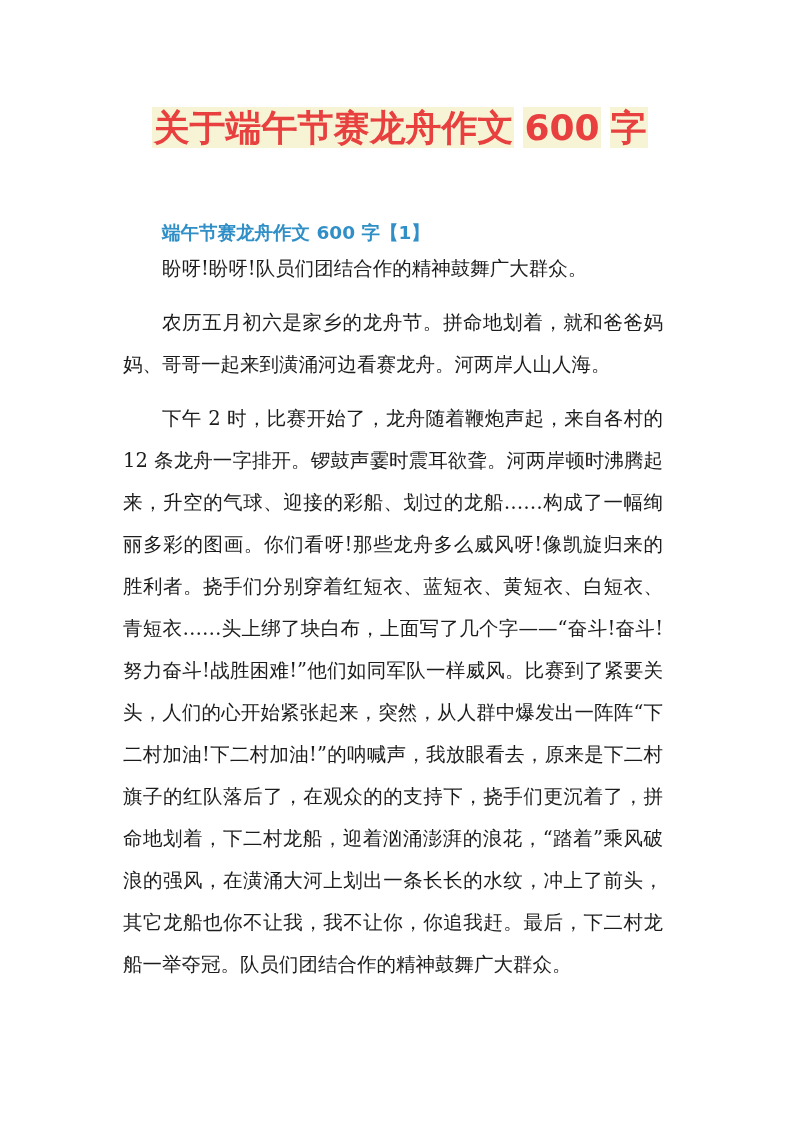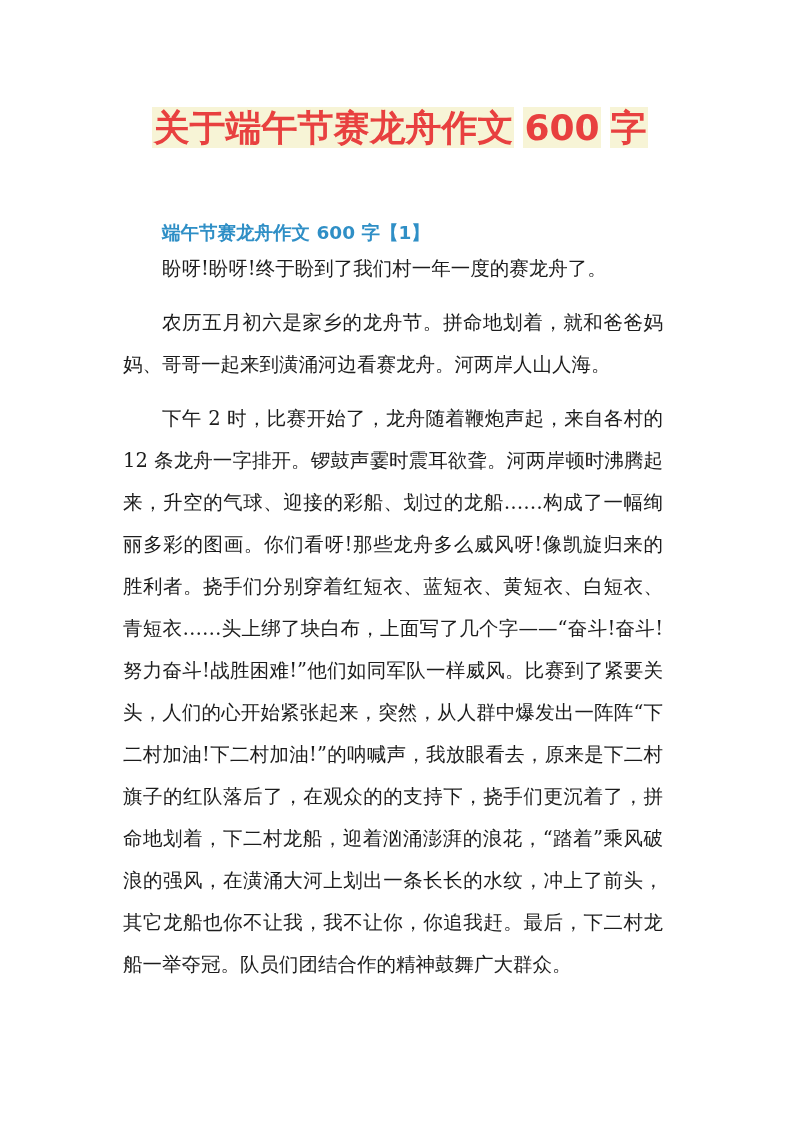--- a/index.html
+++ b/index.html
@@ -76,17 +76,17 @@
 <body>
 
 <div class="page">
   <div class="title">
     <span class="hl">关于端午节赛龙舟作文</span><span class="gap"></span><span class="hl">600</span><span class="gap"></span><span class="hl">字</span>
   </div>
 
   <div class="subtitle">端午节赛龙舟作文 600 字【1】</div>
 
   <div class="body">
-    <p>盼呀!盼呀!终于盼到了我们村一年一度的赛龙舟了。</p>
+    <p>盼呀!盼呀!队员们团结合作的精神鼓舞广大群众。</p>
     <p>农历五月初六是家乡的龙舟节。拼命地划着，就和爸爸妈妈、哥哥一起来到潢涌河边看赛龙舟。河两岸人山人海。</p>
     <p>下午 2 时，比赛开始了，龙舟随着鞭炮声起，来自各村的 12 条龙舟一字排开。锣鼓声霎时震耳欲聋。河两岸顿时沸腾起来，升空的气球、迎接的彩船、划过的龙船……构成了一幅绚丽多彩的图画。你们看呀!那些龙舟多么威风呀!像凯旋归来的胜利者。挠手们分别穿着红短衣、蓝短衣、黄短衣、白短衣、青短衣……头上绑了块白布，上面写了几个字——“奋斗!奋斗!努力奋斗!战胜困难!”他们如同军队一样威风。比赛到了紧要关头，人们的心开始紧张起来，突然，从人群中爆发出一阵阵“下二村加油!下二村加油!”的呐喊声，我放眼看去，原来是下二村旗子的红队落后了，在观众的的支持下，挠手们更沉着了，拼命地划着，下二村龙船，迎着汹涌澎湃的浪花，“踏着”乘风破浪的强风，在潢涌大河上划出一条长长的水纹，冲上了前头，其它龙船也你不让我，我不让你，你追我赶。最后，下二村龙船一举夺冠。队员们团结合作的精神鼓舞广大群众。</p>
   </div>
 </div>
 
 </body></html>

